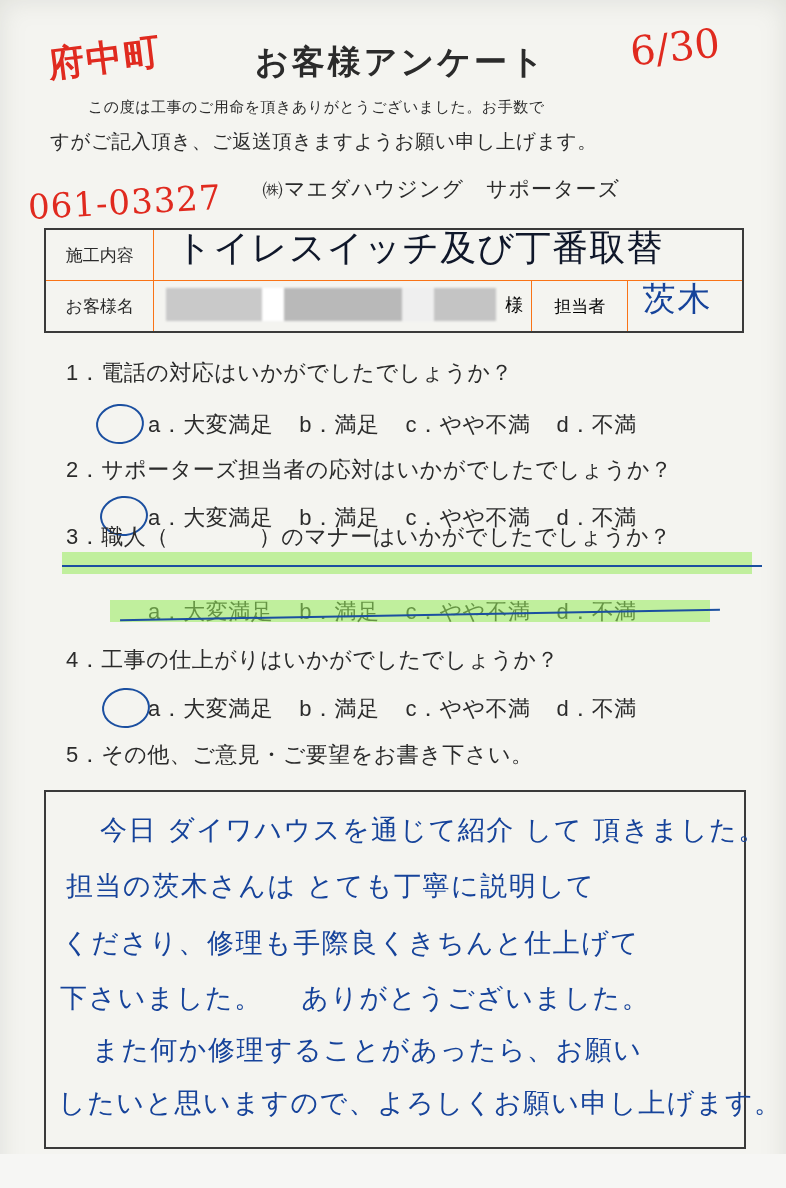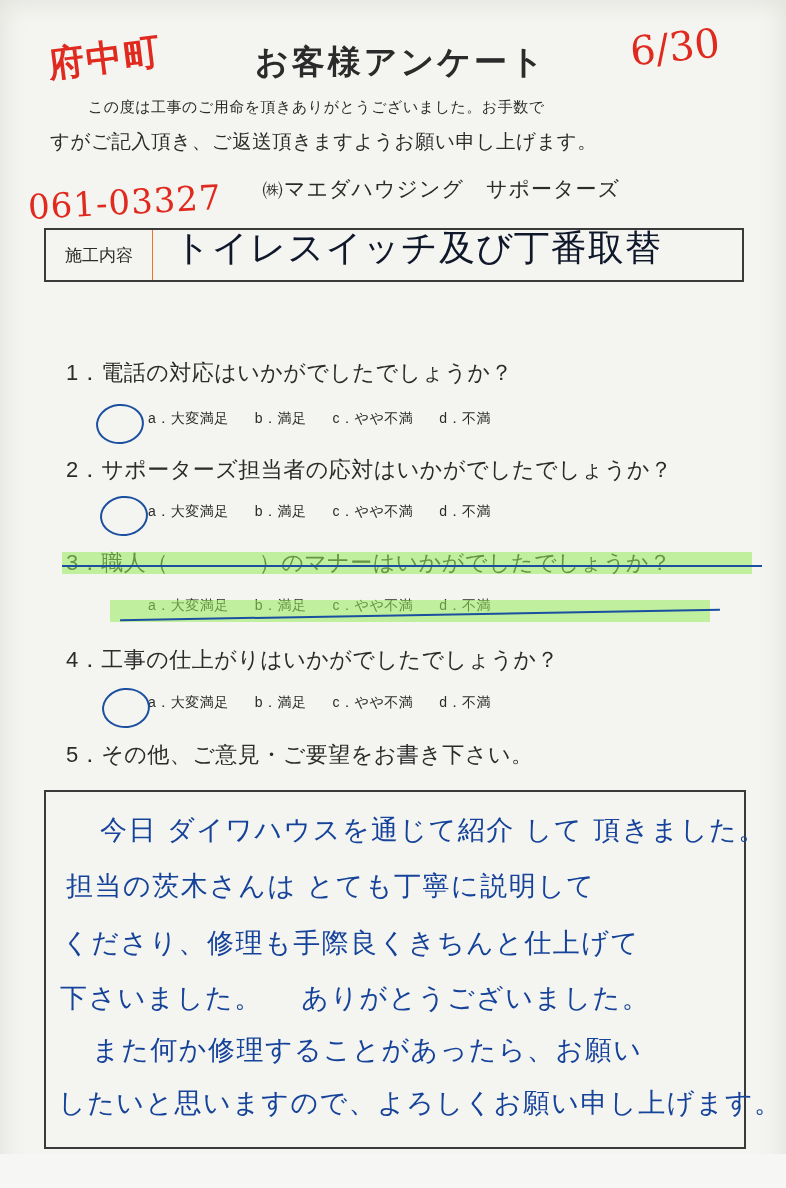--- a/index.html
+++ b/index.html
@@ -90,21 +90,21 @@
     position:absolute;right:8px;top:12px;font-size:18px;
   }
   .lbl-narrow{width:92px;text-align:center;font-size:17px;}
   #staff-name-hw{
     position:absolute;left:14px;top:-4px;font-size:33px;
     font-family:"DejaVu Serif", serif;color:#16439a;letter-spacing:2px;
   }
 
   
   .q{position:absolute;font-size:22px;letter-spacing:0.5px;color:#2b2b2b;}
-  .opts{position:absolute;font-size:14px;letter-spacing:0.5px;color:#2b2b2b;}
+  .opts{position:absolute;font-size:22px;letter-spacing:0.5px;color:#2b2b2b;}
   .opts span{margin-right:26px;}
   .opts span:last-child{margin-right:0;}
 
   .circle-mark{
     position:absolute;width:44px;height:36px;
     border:2.5px solid #1b4fa0;border-radius:50%;
     transform:rotate(-6deg);
   }
 
   
@@ -147,40 +147,51 @@
   <div class="printed" id="company-line">㈱マエダハウジング　サポーターズ</div>
 
   <table class="tbl">
     <tbody>
         <tr>
       <td class="lbl">施工内容</td>
       <td class="val" colspan="4">
         <div id="work-desc-hw">トイレスイッチ及び丁番取替</div>
       </td>
     </tr>
+    <tr>
+      <td class="lbl">お客様名</td>
+      <td class="val" style="width:370px;">
+        <div class="redacted"></div>
+        <div id="sama-suffix">様</div>
+      </td>
+      <td class="lbl-narrow">担当者</td>
+      <td class="val" style="width:110px;">
+        <div id="staff-name-hw">茨木</div>
+      </td>
+    </tr>
   </tbody>
     </table>
 
   <div class="q" style="left:66px;top:358px;">
     <span>1．</span><span>電話の対応はいかがでしたでしょうか？</span>
   </div>
   <div class="opts" style="left:148px;top:410px;">
     <span>a．大変満足</span><span>b．満足</span><span>c．やや不満</span><span>d．不満</span>
   </div>
   <div class="circle-mark" style="left:96px;top:404px;"></div>
 
   <div class="q" style="left:66px;top:455px;">
     <span>2．</span><span>サポーターズ担当者の応対はいかがでしたでしょうか？</span>
   </div>
   <div class="opts" style="left:148px;top:503px;">
     <span>a．大変満足</span><span>b．満足</span><span>c．やや不満</span><span>d．不満</span>
   </div>
   <div class="circle-mark" style="left:100px;top:496px;"></div>
 
-  <div class="q" id="q3-text" style="left:66px;top:548px;">
+  <div class="q" id="q3-text" style="left:66px;top:522px;">
     <span>3．</span><span>職人（　　　　）のマナーはいかがでしたでしょうか？</span>
   </div>
   <div class="opts" id="q3-opts" style="left:148px;top:597px;">
     <span>a．大変満足</span><span>b．満足</span><span>c．やや不満</span><span>d．不満</span>
   </div>
   <div class="hilite" style="left:62px;top:552px;width:690px;height:22px;"></div>
   <div class="hilite" style="left:110px;top:600px;width:600px;height:22px;"></div>
   <div class="strike-line" style="left:62px;top:565px;width:700px;"></div>
   <div class="strike-line" style="left:120px;top:614px;width:600px;transform:rotate(-1deg);"></div>
 

